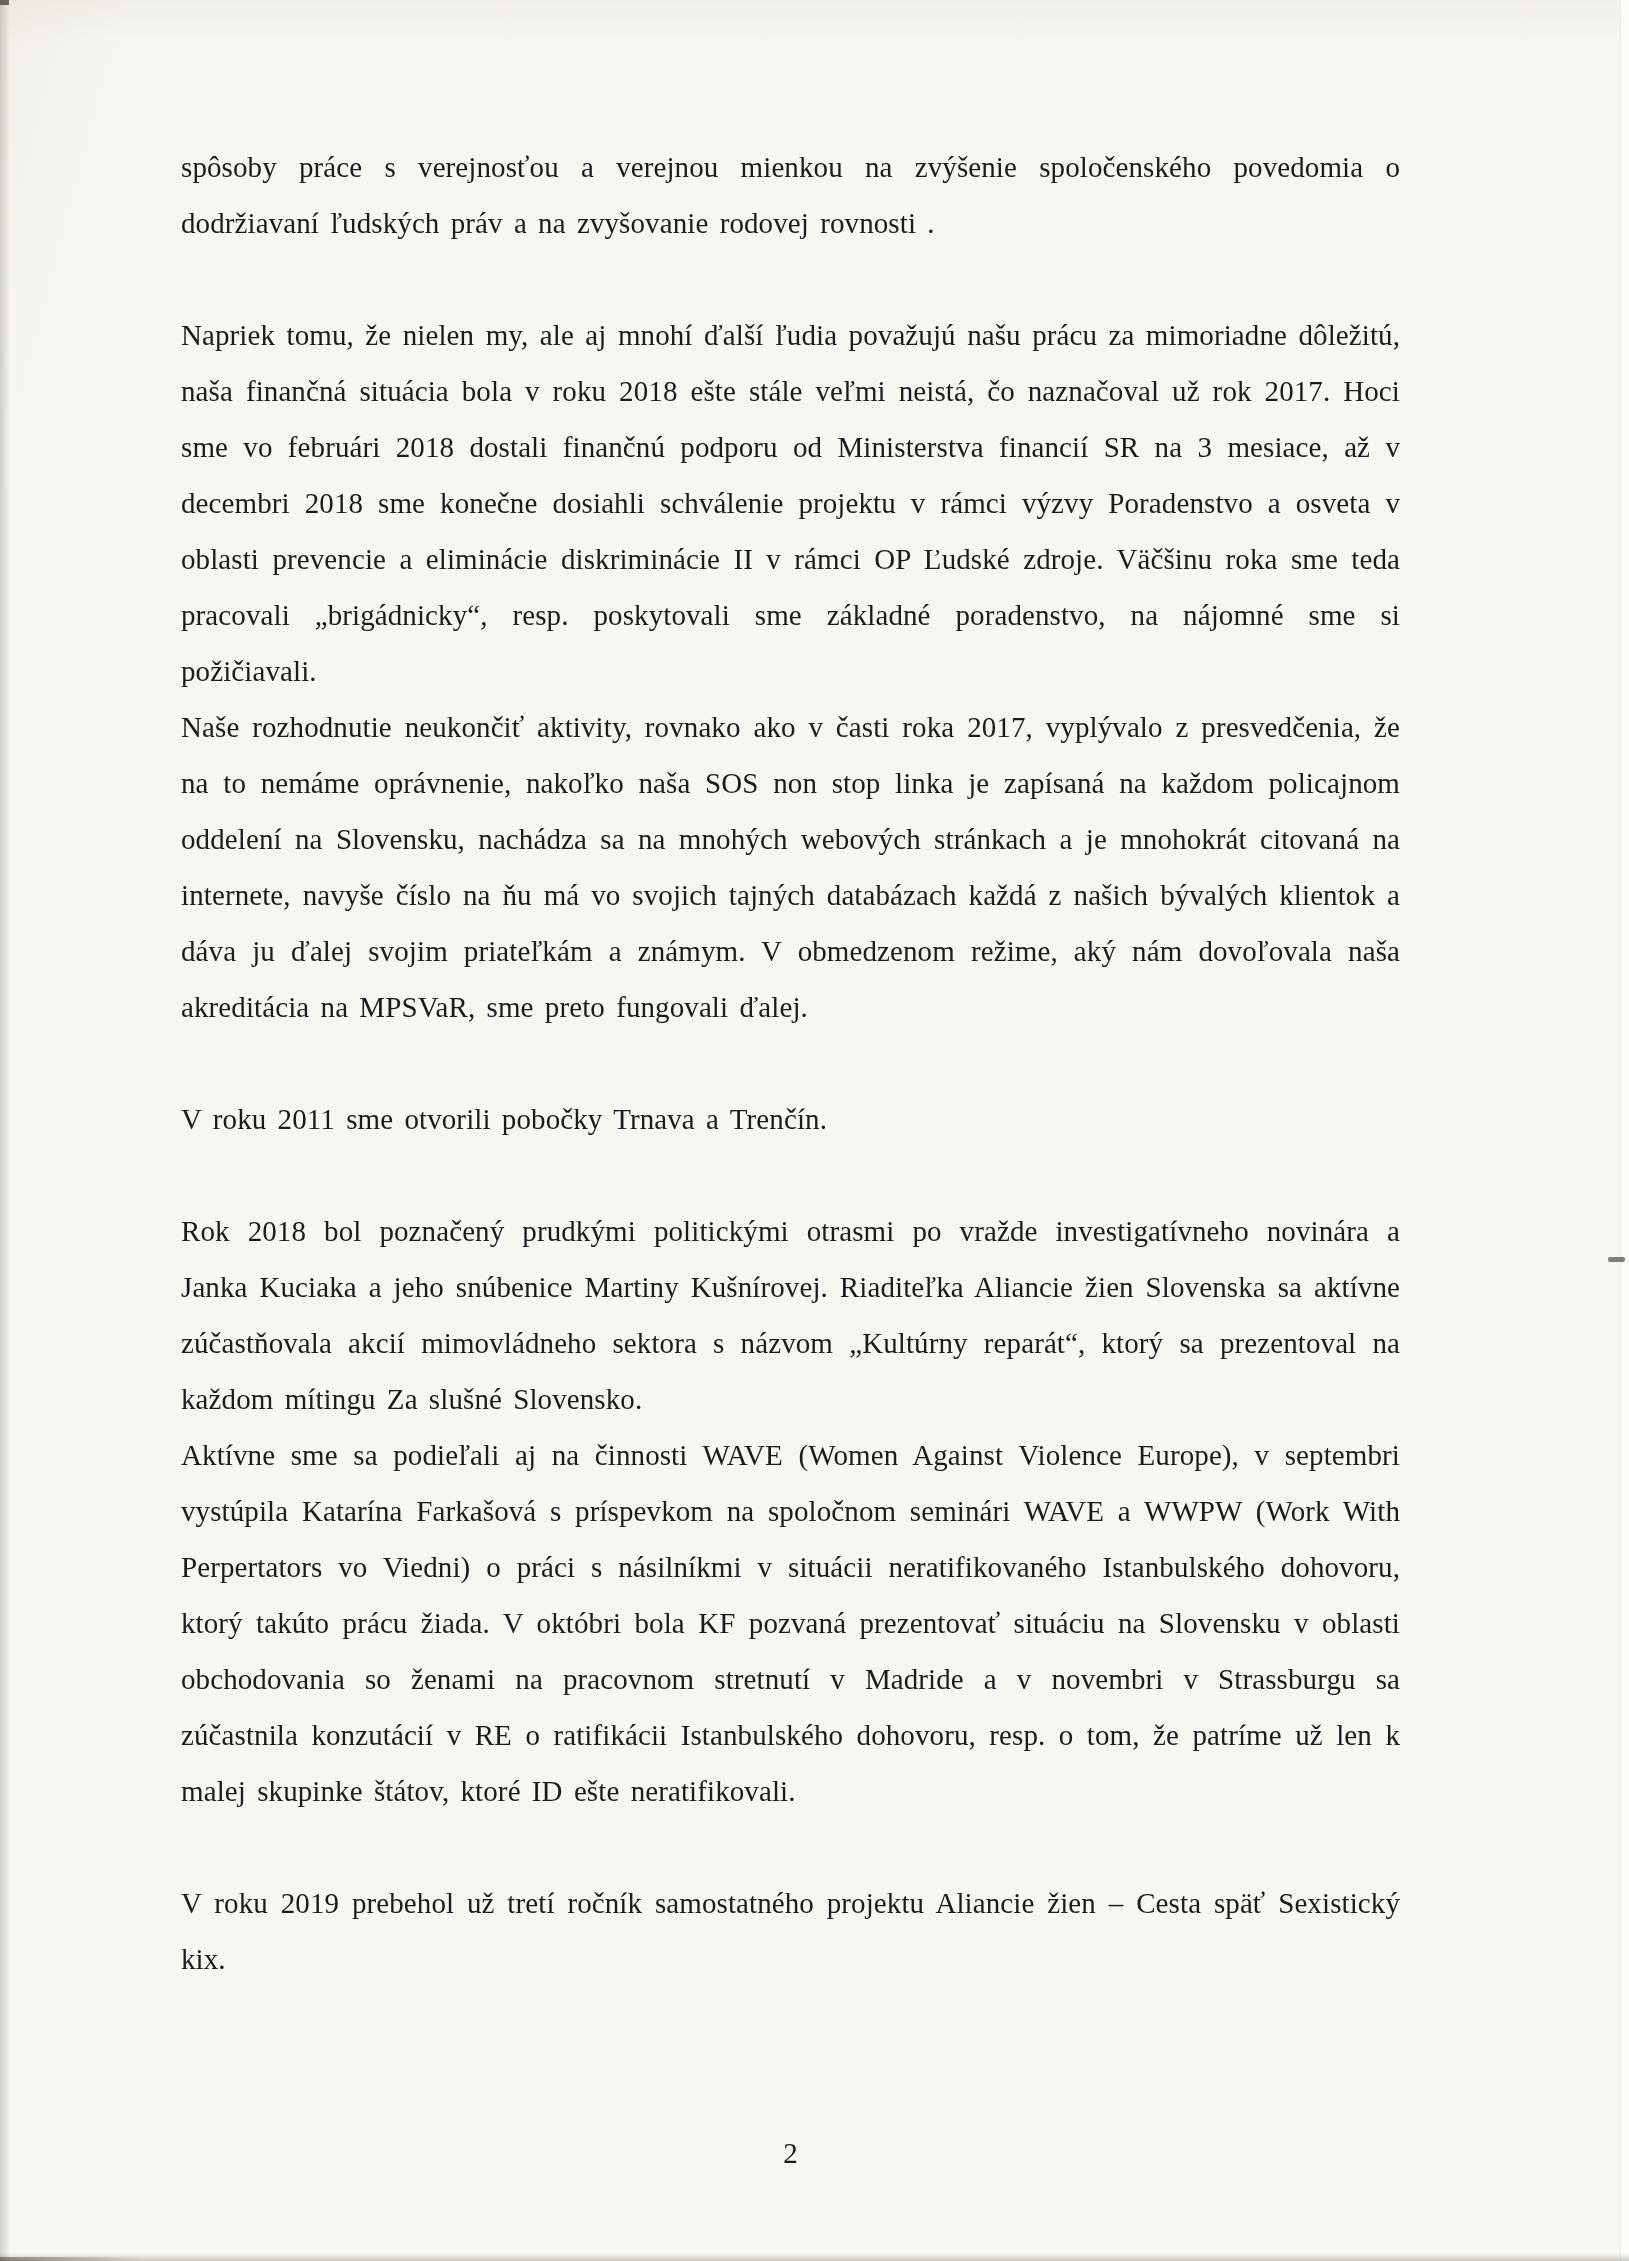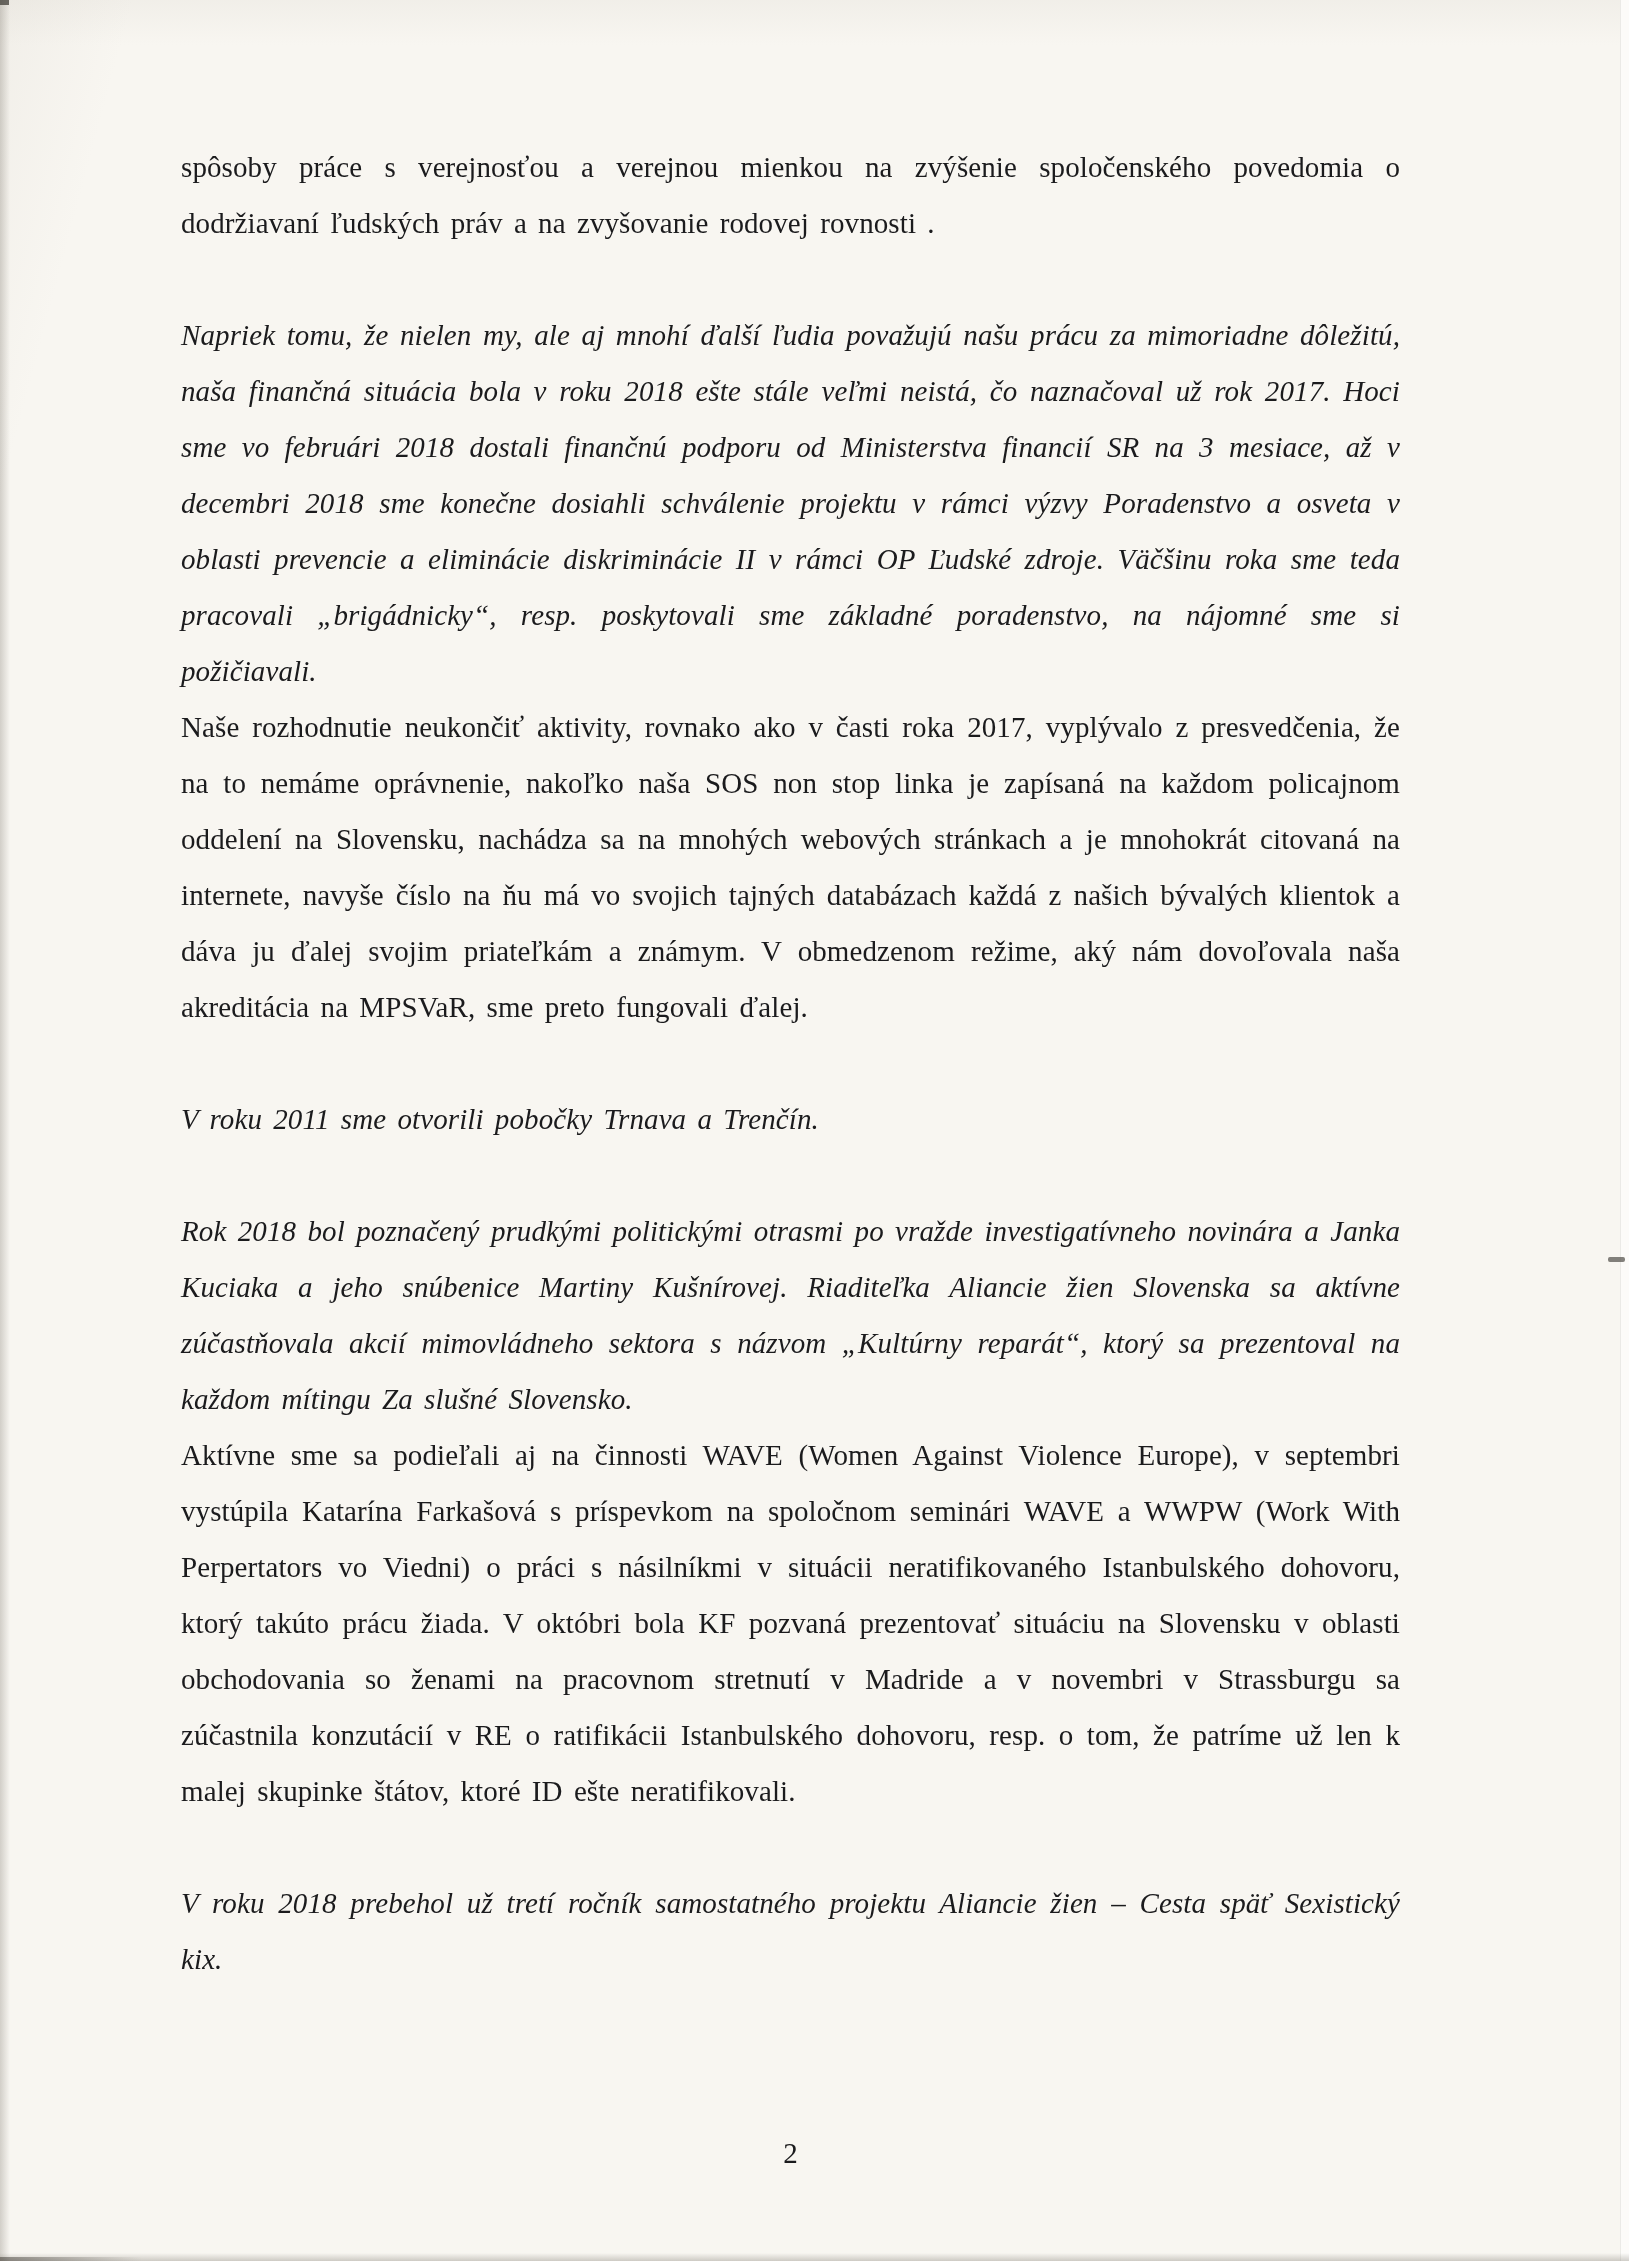--- a/index.html
+++ b/index.html
@@ -29,21 +29,20 @@
   .content p {
     margin: 0;
     font-size: 29px;
     line-height: 56px;
     text-align: justify;
     word-spacing: 3.9px;
     letter-spacing: 0.1px;
   }
   .content p.gap {
     margin-top: 56px;
-    font-style: italic;
   }
   .pagenum {
     position: absolute;
     left: 181px;
     width: 1219px;
     top: 2125px;
     text-align: center;
     font-size: 29px;
     line-height: 56px;
   }
@@ -96,21 +95,21 @@
 
 <div class="scan">
 
   <div class="content">
     <p>spôsoby práce s verejnosťou a verejnou mienkou na zvýšenie spoločenského povedomia o dodržiavaní ľudských práv a na zvyšovanie rodovej rovnosti .</p>
     <p class="gap">Napriek tomu, že nielen my, ale aj mnohí ďalší ľudia považujú našu prácu za mimoriadne dôležitú, naša finančná situácia bola v roku 2018 ešte stále veľmi neistá, čo naznačoval už rok 2017. Hoci sme vo februári 2018 dostali finančnú podporu od Ministerstva financií SR na 3 mesiace, až v decembri 2018 sme konečne dosiahli schválenie projektu v rámci výzvy Poradenstvo a osveta v oblasti prevencie a eliminácie diskriminácie II v rámci OP Ľudské zdroje. Väčšinu roka sme teda pracovali „brigádnicky“, resp. poskytovali sme základné poradenstvo, na nájomné sme si požičiavali.</p>
     <p>Naše rozhodnutie neukončiť aktivity, rovnako ako v časti roka 2017, vyplývalo z presvedčenia, že na to nemáme oprávnenie, nakoľko naša SOS non stop linka je zapísaná na každom policajnom oddelení na Slovensku, nachádza sa na mnohých webových stránkach a je mnohokrát citovaná na internete, navyše číslo na ňu má vo svojich tajných databázach každá z našich bývalých klientok a dáva ju ďalej svojim priateľkám a známym. V obmedzenom režime, aký nám dovoľovala naša akreditácia na MPSVaR, sme preto fungovali ďalej.</p>
     <p class="gap">V roku 2011 sme otvorili pobočky Trnava a Trenčín.</p>
     <p class="gap">Rok 2018 bol poznačený prudkými politickými otrasmi po vražde investigatívneho novinára a Janka Kuciaka a jeho snúbenice Martiny Kušnírovej. Riaditeľka Aliancie žien Slovenska sa aktívne zúčastňovala akcií mimovládneho sektora s názvom „Kultúrny reparát“, ktorý sa prezentoval na každom mítingu Za slušné Slovensko.</p>
     <p>Aktívne sme sa podieľali aj na činnosti WAVE (Women Against Violence Europe), v septembri vystúpila Katarína Farkašová s príspevkom na spoločnom seminári WAVE a WWPW (Work With Perpertators vo Viedni) o práci s násilníkmi v situácii neratifikovaného Istanbulského dohovoru, ktorý takúto prácu žiada. V októbri bola KF pozvaná prezentovať situáciu na Slovensku v oblasti obchodovania so ženami na pracovnom stretnutí v Madride a v novembri v Strassburgu sa zúčastnila konzutácií v RE o ratifikácii Istanbulského dohovoru, resp. o tom, že patríme už len k malej skupinke štátov, ktoré ID ešte neratifikovali.</p>
-    <p class="gap">V roku 2018 prebehol už tretí ročník samostatného projektu Aliancie žien – Cesta späť Sexistický kix.</p>
+    <p class="gap">V roku 2019 prebehol už tretí ročník samostatného projektu Aliancie žien – Cesta späť Sexistický kix.</p>
   </div>
 
   <div class="pagenum">2</div>
 
   <div class="edge-left"></div>
   <div class="edge-right"></div>
   <div class="edge-bottom"></div>
   <div class="corner-mark"></div>
   <div class="right-dash"></div>
   <div class="bottom-left-shade"></div>

